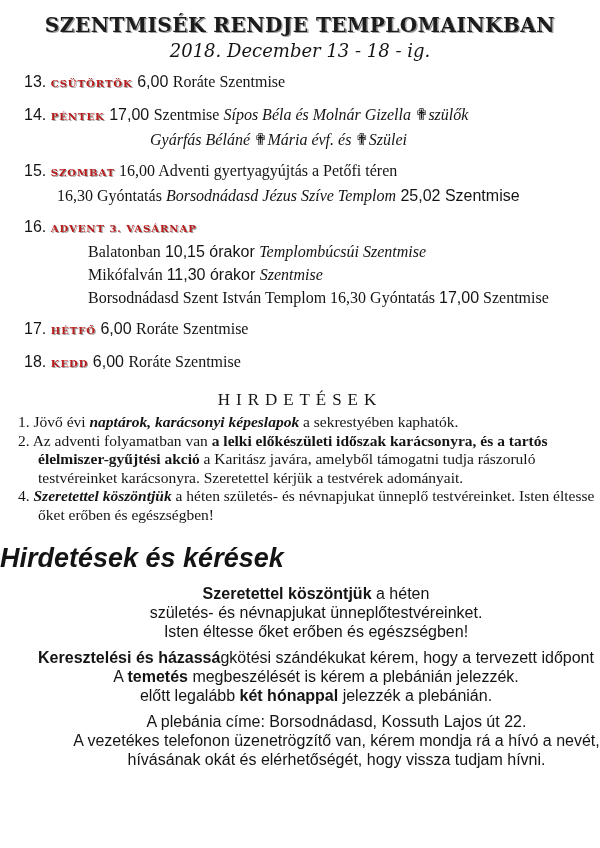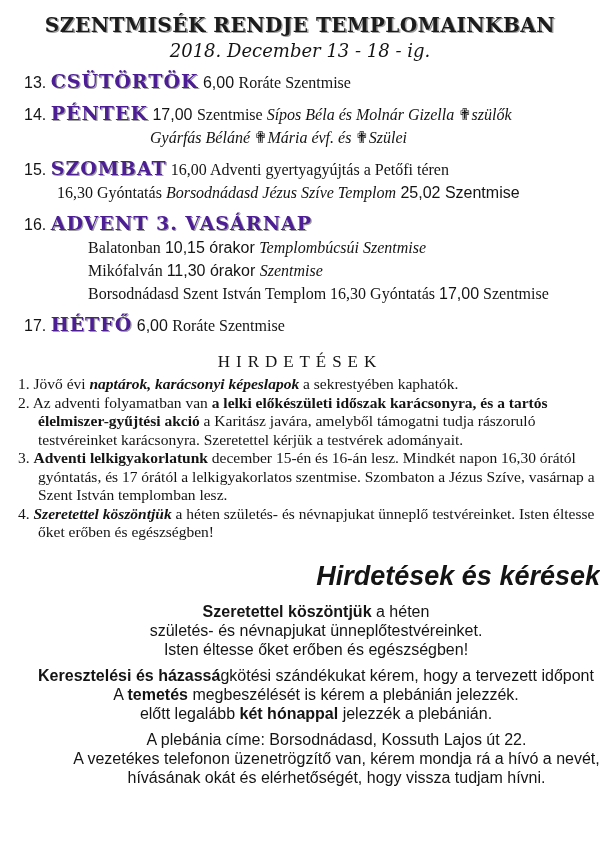--- a/index.html
+++ b/index.html
@@ -23,36 +23,36 @@
   .item{margin-top:8px;}
   .line{}
   .ind-main{margin-left:24px;}
   .ind-a{margin-left:150px;}
   .ind-b{margin-left:57px;}
   .ind-c{margin-left:88px;}
   .sans{font-family:"Liberation Sans",sans-serif;}
   .serif{font-family:"Liberation Serif",serif;}
   .it{font-family:"Liberation Serif","DejaVu Sans",serif;font-style:italic;}
   .day{
-    font-family:"DejaVu Serif",serif;font-weight:700;font-size:19px;
-    letter-spacing:1px;text-shadow:1.2px 1.2px 0 #9e9e9e;color:#4c1d95;
+    font-family:"DejaVu Serif",serif;font-weight:700;font-size:10px;
+    letter-spacing:1px;text-shadow:1.2px 1.2px 0 #9e9e9e;color:#b91c1c;
   }
   .hird-head{
     text-align:center;font-family:"Liberation Serif",serif;font-size:17px;
     letter-spacing:.35em;margin-top:14px;line-height:21px;
   }
   .ann{
     margin:3px 4px 0 18px;font-family:"Liberation Serif",serif;
     font-size:15.5px;line-height:18.5px;
   }
   .ann-item{padding-left:20px;text-indent:-20px;}
   .abold{font-weight:700;}
   .aboldit{font-weight:700;font-style:italic;}
   .sect2-head{
-    text-align:right;font-family:"Liberation Sans",sans-serif;
+    text-align:left;font-family:"Liberation Sans",sans-serif;
     font-weight:700;font-style:italic;font-size:27px;line-height:33px;margin-top:18px;
   }
   .cpar{
     text-align:center;font-family:"Liberation Sans",sans-serif;
     font-size:16px;line-height:19px;margin-left:32px;
   }
   .greet{margin-top:9px;}
   .sacr{margin-top:7px;}
   .contact{margin-top:7px;padding-left:41px;}
   .b{font-weight:700;}
@@ -101,34 +101,34 @@
       </div>
       <div class="line ind-c">
         <span class="serif">Borsodnádasd Szent István Templom 16,30 Gyóntatás </span><span class="sans">17,00</span><span class="serif"> Szentmise</span>
       </div>
     </div>
 
     <div class="item line ind-main">
       <span class="sans">17. </span><span class="day">HÉTFŐ</span><span class="sans"> 6,00 </span><span class="serif">Roráte Szentmise</span>
     </div>
 
+    <div class="item line ind-main">
+      <span class="sans">18. </span><span class="day">KEDD</span><span class="sans"> 6,00 </span><span class="serif">Roráte Szentmise</span>
+    </div>
 
   </div>
 
   <div class="hird-head">HIRDETÉSEK</div>
 
   <div class="ann">
     <div class="ann-item">
       <span>1. Jövő évi </span><span class="aboldit">naptárok, karácsonyi képeslapok</span><span> a sekrestyében kaphatók.</span>
     </div>
     <div class="ann-item">
       <span>2. Az adventi folyamatban van </span><span class="abold">a lelki előkészületi időszak karácsonyra, és a tartós élelmiszer-gyűjtési akció</span><span> a Karitász javára, amelyből támogatni tudja rászoruló testvéreinket karácsonyra. Szeretettel kérjük a testvérek adományait.</span>
-    </div>
-    <div class="ann-item">
-      <span>3. </span><span class="abold">Adventi lelkigyakorlatunk</span><span> december 15-én és 16-án lesz. Mindkét napon 16,30 órától gyóntatás, és 17 órától a lelkigyakorlatos szentmise. Szombaton a Jézus Szíve, vasárnap a Szent István templomban lesz.</span>
     </div>
     <div class="ann-item">
       <span>4. </span><span class="aboldit">Szeretettel köszöntjük</span><span> a héten születés- és névnapjukat ünneplő testvéreinket. Isten éltesse őket erőben és egészségben!</span>
     </div>
   </div>
 
   <div class="sect2-head">Hirdetések és kérések</div>
 
   <div class="cpar greet">
     <div><span class="b">Szeretettel köszöntjük</span><span> a héten</span></div>

